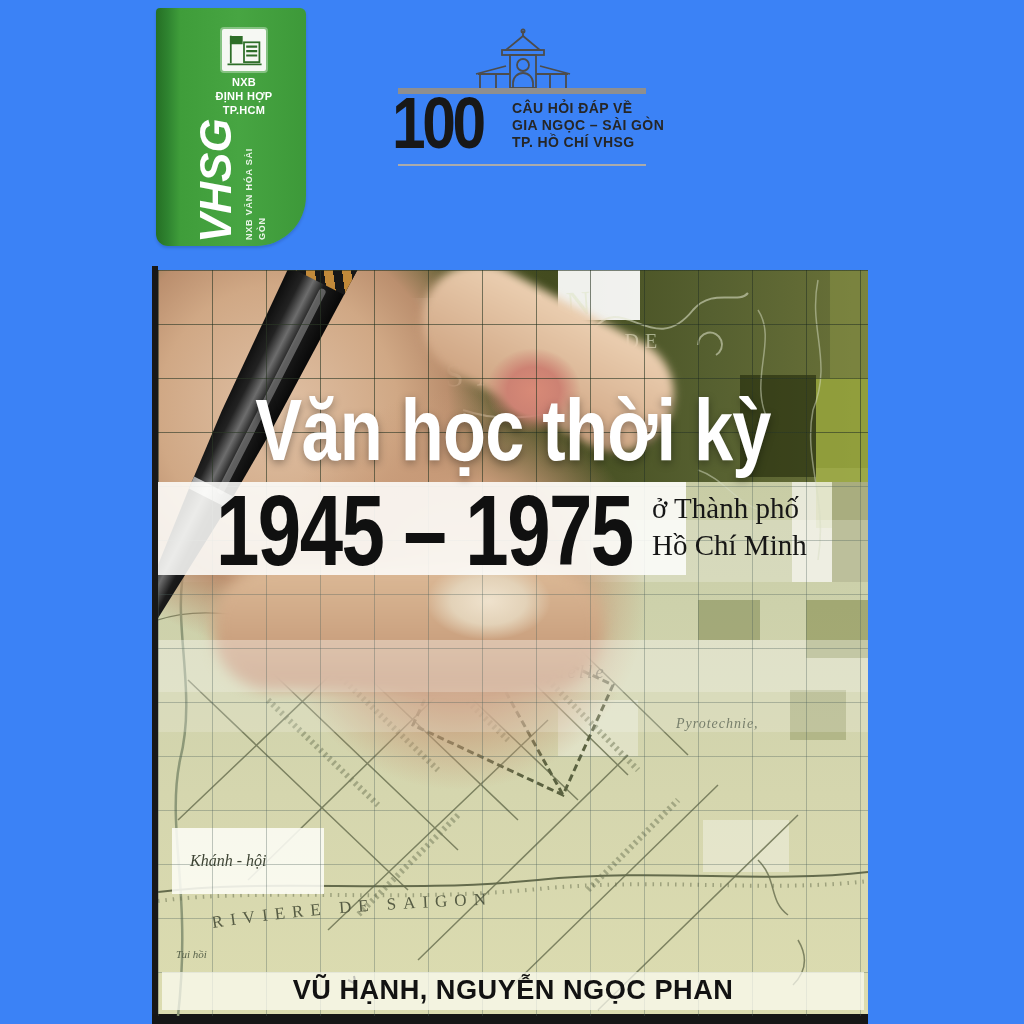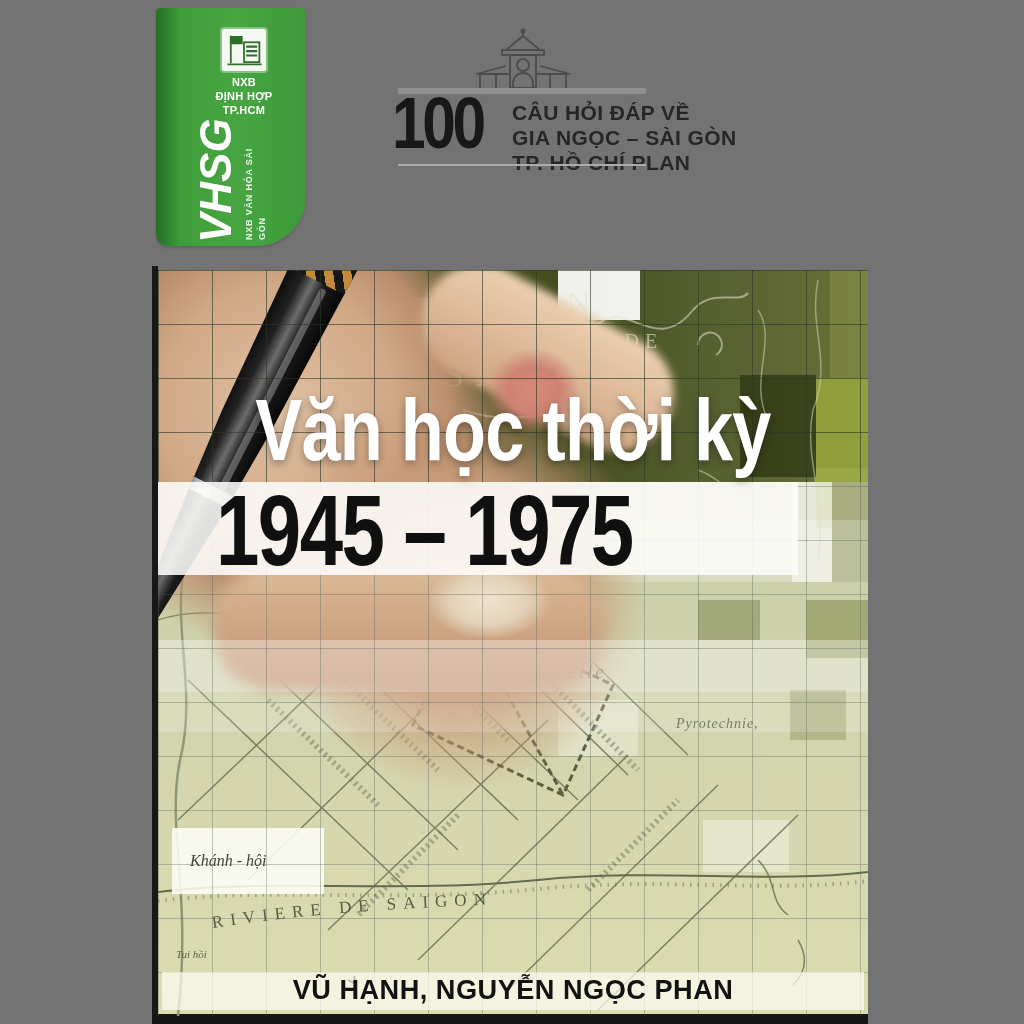--- a/index.html
+++ b/index.html
@@ -1,16 +1,16 @@
 <!DOCTYPE html>
 <html><head>
 <meta charset="utf-8">
 <style>
   html,body{margin:0;padding:0;background:#ffffff;}
-  #canvas{position:relative;width:1024px;height:1024px;background:#737373;overflow:hidden;
+  #canvas{position:relative;width:1024px;height:1024px;background:#3b82f6;overflow:hidden;
           font-family:"Liberation Sans",sans-serif;}
   #canvas *{position:absolute;box-sizing:border-box;}
 
   
   .pub-tab{left:156px;top:8px;width:150px;height:238px;
     background:linear-gradient(90deg,#256f24 0,#2f8430 12px,#3f9d3a 24px,#47a542 55%,#3d9939 100%);
     border-radius:4px 6px 50px 12px;box-shadow:0 2px 3px rgba(0,0,0,.15);}
   .pub-logo-box{left:222px;top:29px;width:44px;height:42px;background:#f6f8f3;border-radius:2px;
     box-shadow:0 0 0 2px rgba(255,255,255,.35);}
   .pub-imprint{left:188px;top:76px;width:112px;text-align:center;color:#ffffff;
@@ -19,21 +19,21 @@
     transform-origin:0 0;color:#ffffff;font-size:44px;font-weight:900;font-style:italic;
     line-height:46px;letter-spacing:0;}
   .pub-vert{left:243px;top:240px;width:112px;height:13px;transform:rotate(-90deg);
     transform-origin:0 0;color:#eaf5e8;font-size:9px;font-weight:700;letter-spacing:.8px;line-height:13px;}
 
   
   .emb-icon{left:468px;top:28px;width:110px;height:62px;}
   .emb-bar{left:398px;top:88px;width:248px;height:6px;background:#8f8f8f;}
   .emb-num{left:392px;top:91px;font-size:72px;font-weight:900;line-height:.9;color:#181818;
     letter-spacing:-4px;transform:scaleX(.84);transform-origin:left top;}
-  .emb-lines{left:512px;top:100px;width:160px;font-size:21px;font-weight:700;color:#262626;
+  .emb-lines{left:512px;top:100px;width:160px;font-size:14px;font-weight:700;color:#262626;
     line-height:1.2;letter-spacing:.4px;white-space:nowrap;}
   .emb-rule{left:398px;top:164px;width:248px;height:2px;background:#ababab;}
 
   
   .edge-left{left:152px;top:266px;width:6px;height:752px;background:#181818;}
   .bottom-bar{left:152px;top:1014px;width:716px;height:10px;background:#161616;}
   .photo{left:158px;top:270px;width:710px;height:746px;overflow:hidden;
     background:linear-gradient(180deg,#b9bd94 0,#c6caa2 20%,#cdd1ab 45%,#d5d6ae 70%,#dcdcb0 100%);}
   .photo *{position:absolute;}
   .band-top{left:0;top:0;width:710px;height:212px;z-index:1;
@@ -83,21 +83,21 @@
     background-image:
       repeating-linear-gradient(to right, rgba(25,35,10,.40) 0 1px, transparent 1px 54px),
       repeating-linear-gradient(to bottom, rgba(25,35,10,.40) 0 1px, transparent 1px 54px);}
 
   .sketch{z-index:3;}
 
   
   .title{left:0;top:116px;width:710px;text-align:center;z-index:9;color:#ffffff;
     font-size:88px;font-weight:900;line-height:1;letter-spacing:-1px;transform:scaleX(.80);
     text-shadow:0 3px 9px rgba(0,0,0,.35);white-space:nowrap;}
-  .period-band{left:0;top:212px;width:640px;height:93px;background:rgba(253,253,250,.88);z-index:7;}
+  .period-band{left:0;top:212px;width:528px;height:93px;background:rgba(253,253,250,.88);z-index:7;}
   .period{left:58px;top:2px;font-size:100px;font-weight:900;line-height:.92;color:#101010;
     letter-spacing:-2px;transform:scaleX(.78);transform-origin:left top;white-space:nowrap;z-index:9;}
   .subtitle{left:494px;top:8px;width:150px;font-family:"Liberation Serif",serif;font-size:29px;
     line-height:1.28;color:#161616;z-index:9;white-space:nowrap;}
   .author-band{left:4px;top:702px;width:702px;height:38px;background:rgba(252,252,242,.72);z-index:7;}
   .authors{left:0;top:704px;width:710px;text-align:center;z-index:9;color:#121212;
     font-size:28px;font-weight:800;letter-spacing:.5px;transform:scaleX(.97);white-space:nowrap;}
 </style>
 </head>
 <body>
@@ -138,21 +138,21 @@
         <path d="M10 46 H42 M68 46 H100"></path>
         <path d="M12 46 V60 M28 46 V60 M82 46 V60 M98 46 V60"></path>
       </g>
     </svg>
   </div>
   <div class="emb-bar"></div>
   <div class="emb-num">100</div>
   <div class="emb-lines">
     <div style="position:static">CÂU HỎI ĐÁP VỀ</div>
     <div style="position:static">GIA NGỌC – SÀI GÒN</div>
-    <div style="position:static">TP. HỒ CHÍ PLAN</div>
+    <div style="position:static">TP. HỒ CHÍ VHSG</div>
   </div>
   <div class="emb-rule"></div>
 
   <div class="edge-left"></div>
   <div class="photo">
 
     <div class="band-top"></div>
 
     <div class="sq" style="left:400px;top:0;width:82px;height:50px;background:rgba(255,255,255,.92)"></div>
     <div class="sq" style="left:245px;top:28px;width:56px;height:36px;background:rgba(255,255,255,.35)"></div>
@@ -231,20 +231,22 @@
 
     <div class="band1"></div>
     <div class="band2"></div>
     <div class="grid"></div>
     <div class="grid-dark"></div>
 
     <div class="title">Văn học thời kỳ</div>
     <div class="period-band">
       <div class="period">1945 – 1975</div>
       <div class="subtitle">
+        <div style="position:static">ở Thành phố</div>
+        <div style="position:static">Hồ Chí Minh</div>
       </div>
     </div>
     <div class="author-band"></div>
     <div class="authors">VŨ HẠNH, NGUYỄN NGỌC PHAN</div>
   </div>
 
   <div class="bottom-bar"></div>
 </div>
 
 </body></html>

